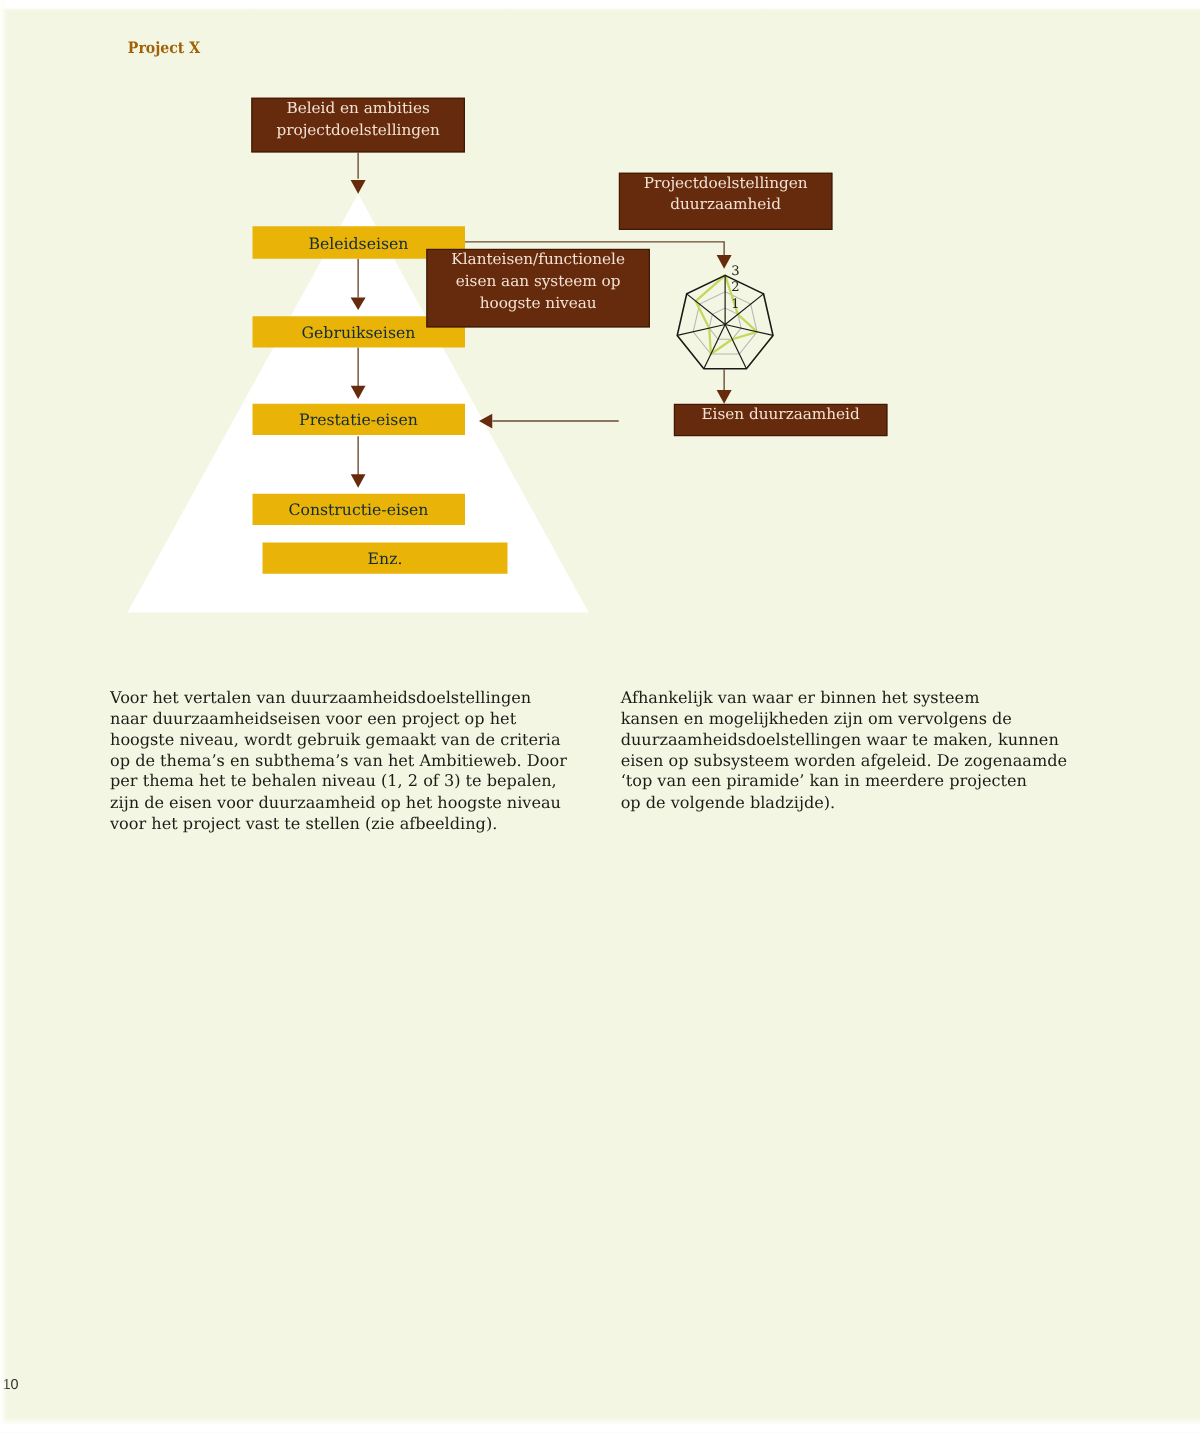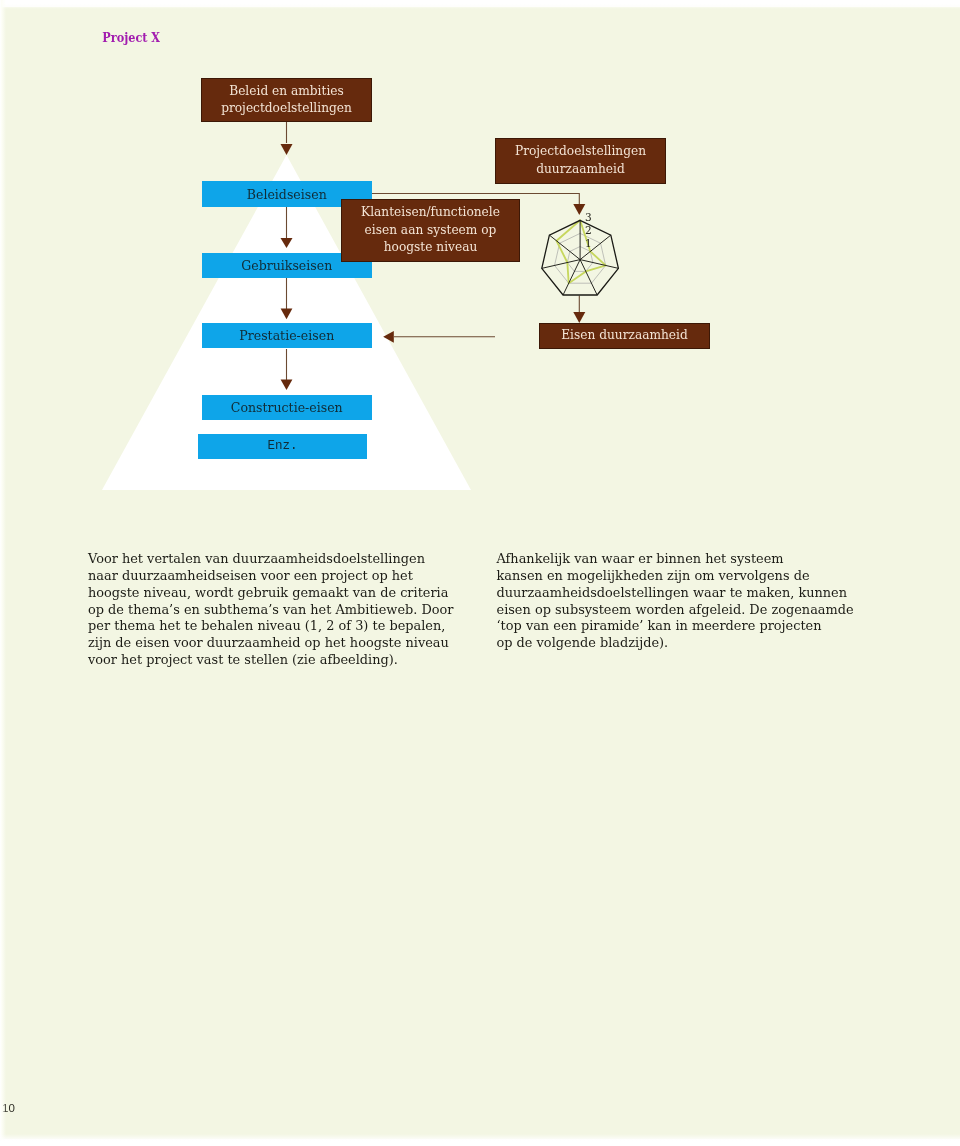--- a/index.html
+++ b/index.html
@@ -6,29 +6,29 @@
   body{width:960px;height:1146px;background:#fdfdf9;font-family:"DejaVu Serif",serif;overflow:hidden;}
   #page{position:absolute;left:2px;top:7px;width:958px;height:1132px;background:#f3f6e3;overflow:hidden;}
   #page-edge-top{position:absolute;left:0;top:0;width:960px;height:9px;z-index:20;
      background:linear-gradient(to bottom, #ffffff 0%, #ffffff 45%, rgba(243,246,227,0) 100%);}
   #page-edge-left{position:absolute;left:0;top:0;width:6px;height:1146px;z-index:20;
      background:linear-gradient(to right, #ffffff 0%, #fdfef7 25%, rgba(243,246,227,0) 100%);}
   #page-edge-bottom{position:absolute;left:0;top:1134px;width:960px;height:12px;z-index:20;
      background:linear-gradient(to top, #ffffff 0%, #ffffff 42%, rgba(243,246,227,0) 100%);}
   .abs{position:absolute;}
 
-  #project-title{position:absolute;filter:grayscale(0);left:100.3px;top:22.5px;font-family:"DejaVu Serif Condensed","DejaVu Serif",serif;font-weight:bold;font-size:12.5px;color:#a21caf;letter-spacing:0px;}
+  #project-title{position:absolute;filter:grayscale(0);left:100.3px;top:22.5px;font-family:"DejaVu Serif Condensed","DejaVu Serif",serif;font-weight:bold;font-size:12.5px;color:#a16207;letter-spacing:0px;}
 
   
   #diagram{position:absolute;left:0;top:0;width:958px;height:520px;}
   .brownbox{position:absolute;filter:grayscale(0);background:#662a0d;color:#f3e3d4;text-align:center;
             font-family:"DejaVu Serif",serif;font-size:12.2px;line-height:17.5px;
-            display:flex;align-items:center;justify-content:center;box-sizing:border-box;
+            display:flex;justify-content:center;box-sizing:border-box;
             box-shadow:inset 0 0 0 1px rgba(26,10,2,0.55);}
-  .bluebox{position:absolute;filter:grayscale(0);background:#0ea5e9;color:#112c36;text-align:center;
+  .bluebox{position:absolute;filter:grayscale(0);background:#eab308;color:#112c36;text-align:center;
            font-family:"DejaVu Serif",serif;font-size:12.55px;
            display:flex;align-items:center;justify-content:center;box-sizing:border-box;}
 
   
   .col{position:absolute;filter:grayscale(0);font-family:"DejaVu Serif",serif;font-size:12.9px;line-height:16.75px;color:#1c1c16;text-align:left;white-space:nowrap;}
   .bline{height:16.75px;}
   .rlabel{position:absolute;filter:grayscale(0);width:20px;text-align:center;font-family:"DejaVu Serif",serif;font-size:10.5px;line-height:10.5px;color:#24241c;}
   #page-number{position:absolute;filter:grayscale(0);left:0;top:1095px;width:950px;font-family:Liberation Sans, sans-serif;font-size:11.5px;color:#2e2e26;}
 </style>
 </head>
@@ -83,21 +83,21 @@
       <span>hoogste niveau</span>
     </div>
   </div>
 
   <div class="brownbox" style="left:493px;top:316px;width:171px;height:26px;margin-left:44px;">Eisen duurzaamheid</div>
 
   <div class="bluebox" style="left:200px;top:174px;width:169.5px;height:26px;">Beleidseisen</div>
   <div class="bluebox" style="left:200px;top:245.5px;width:169.5px;height:25px;">Gebruikseisen</div>
   <div class="bluebox" style="left:200px;top:316px;width:169.5px;height:25px;">Prestatie-eisen</div>
   <div class="bluebox" style="left:200px;top:387.5px;width:169.5px;height:25.5px;">Constructie-eisen</div>
-  <div class="bluebox" style="left:196px;top:426.5px;width:169px;height:25px;font-family:Liberation Mono, monospace;">Enz.</div>
+  <div class="bluebox" style="left:208px;top:426.5px;width:196px;height:25px;">Enz.</div>
 
   <svg id="radar" class="abs" style="left:531px;top:200px;width:100px;height:110px;" viewBox="0 0 100 110">
       <polygon points="47.10,39.50 57.34,44.43 59.87,55.52 52.78,64.40 41.42,64.40 34.33,55.52 36.86,44.43" fill="none" stroke="#b5b6b0" stroke-width="0.85"></polygon>
       <polygon points="47.10,26.40 67.58,36.26 72.64,58.43 58.47,76.21 35.73,76.21 21.56,58.43 26.62,36.26" fill="none" stroke="#b5b6b0" stroke-width="0.85"></polygon>
       <polygon points="47.10,13.30 57.34,44.43 72.64,58.43 52.78,64.40 35.73,76.21 34.33,55.52 23.54,33.81" fill="none" stroke="#c7d75e" stroke-width="1.85" stroke-linejoin="round"></polygon>
       <polygon points="47.10,13.30 77.83,28.10 85.41,61.35 64.15,88.01 30.05,88.01 8.79,61.35 16.37,28.10" fill="none" stroke="#1b1b16" stroke-width="1.3"></polygon>
       <line x1="47.1" y1="52.6" x2="47.10" y2="13.30" stroke="#1b1b16" stroke-width="0.95"></line>
       <line x1="47.1" y1="52.6" x2="77.83" y2="28.10" stroke="#1b1b16" stroke-width="0.95"></line>
       <line x1="47.1" y1="52.6" x2="85.41" y2="61.35" stroke="#1b1b16" stroke-width="0.95"></line>
       <line x1="47.1" y1="52.6" x2="64.15" y2="88.01" stroke="#1b1b16" stroke-width="0.95"></line>

